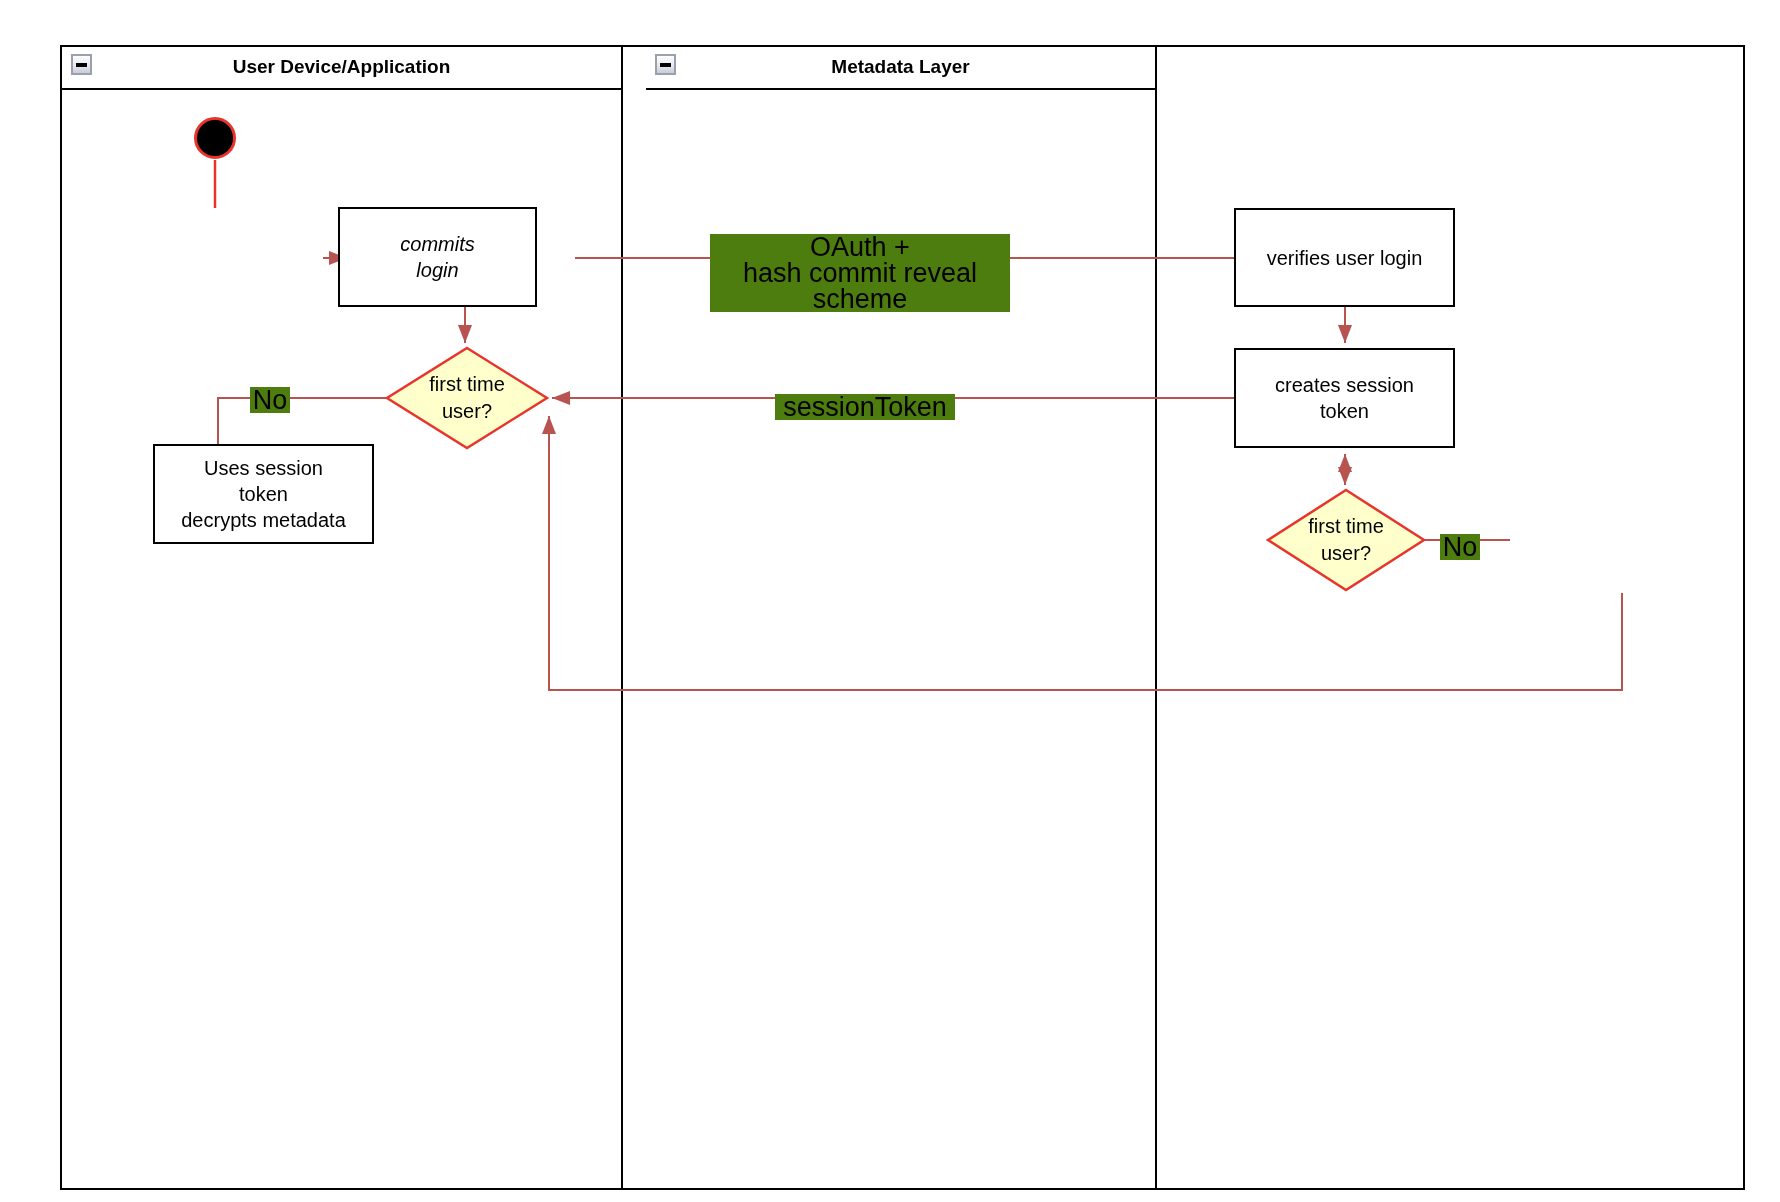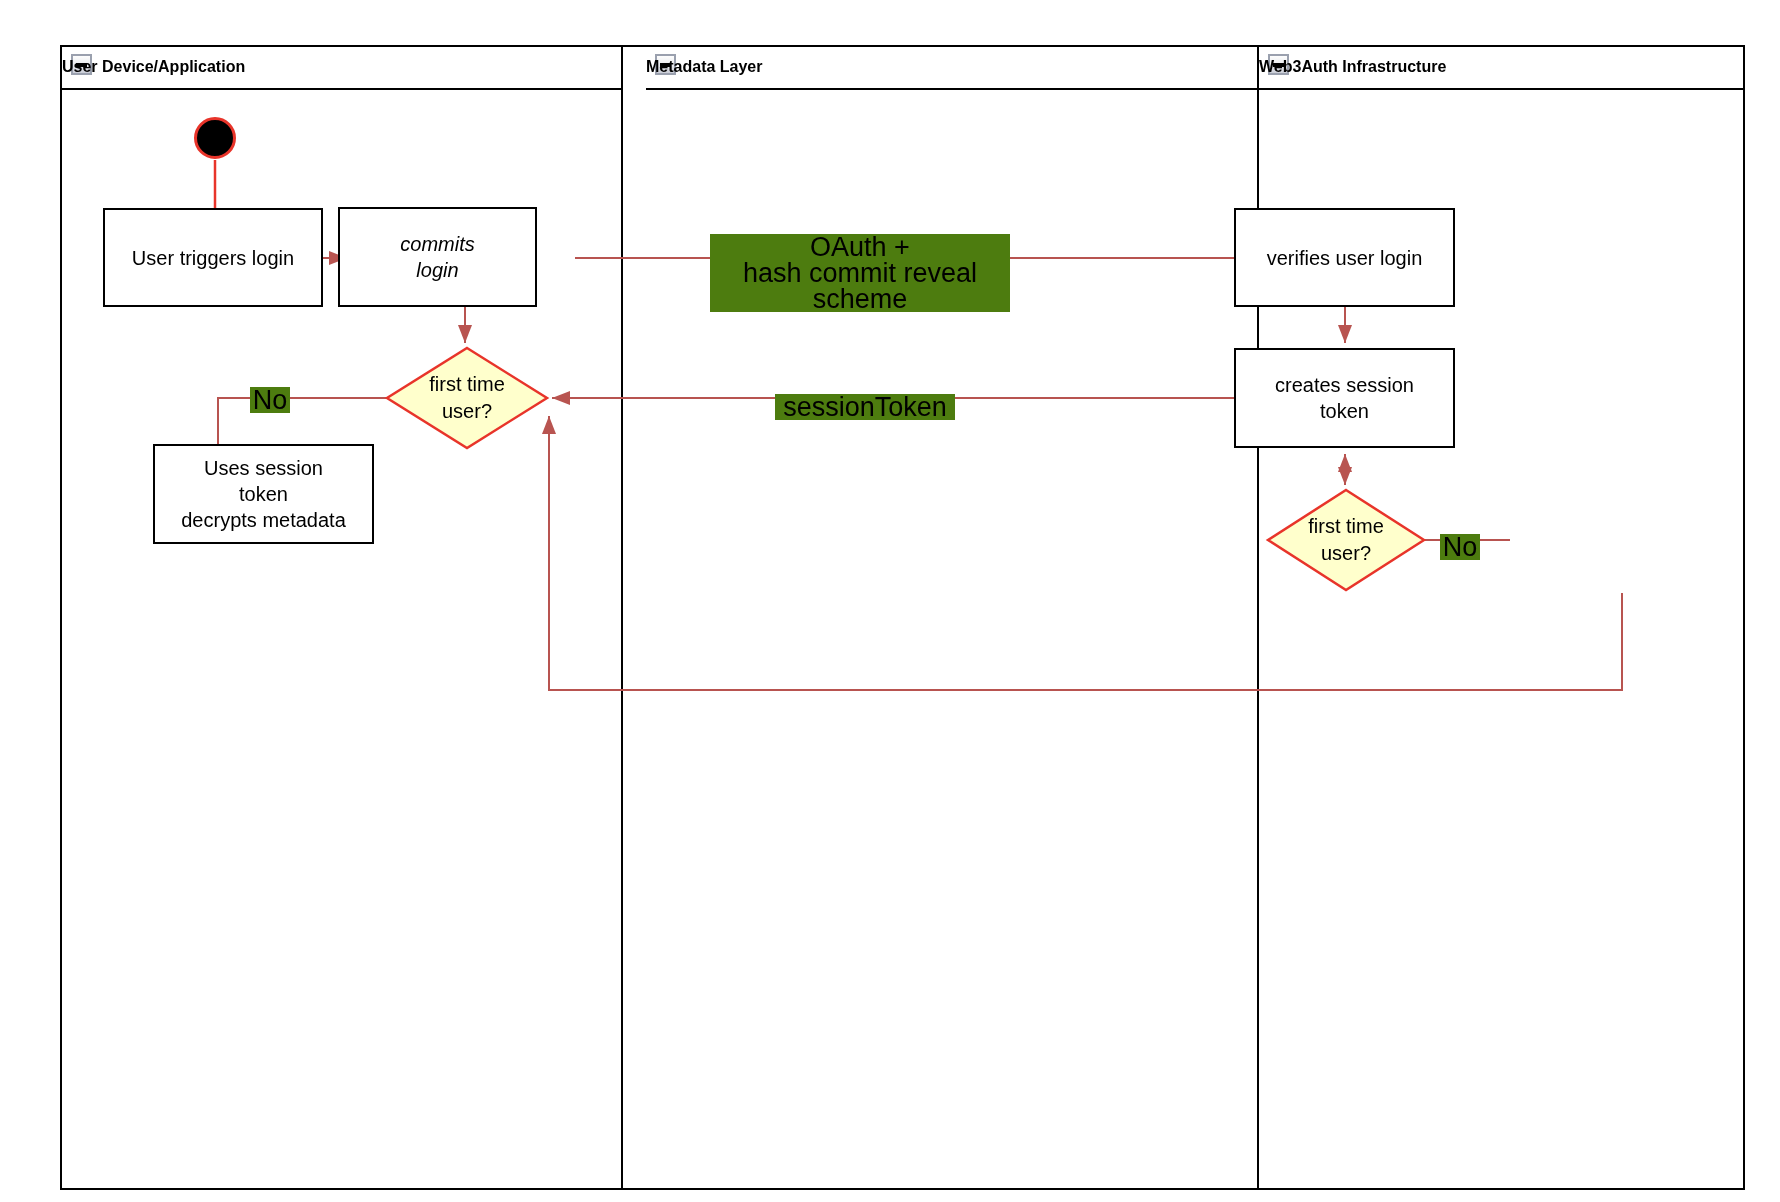--- a/index.html
+++ b/index.html
@@ -22,34 +22,34 @@
     left: 60px;
     top: 45px;
     width: 1685px;
     height: 1145px;
     border: 2px solid var(--lane-border);
     box-sizing: border-box;
     display: flex;
   }
   .lane { box-sizing: border-box; position: relative; }
   .lane-1 { width: 561px; border-right: 2px solid var(--lane-border); }
-  .lane-2 { width: 636px; border-right: 2px solid var(--lane-border); padding-left: 23px; }
+  .lane-2 { width: 534px; border-right: 2px solid var(--lane-border); padding-left: 23px; }
   .lane-3 { flex: 1; }
   .lane-header {
     position: relative;
     height: 43px;
     border-bottom: 2px solid var(--lane-border);
     box-sizing: border-box;
   }
   .lane-title {
     position: absolute;
     inset: 0;
-    text-align: left;
+    text-align: center;
     line-height: 40px;
-    font-size: 16px;
+    font-size: 19px;
     font-weight: bold;
     color: #000;
   }
   .collapse-btn {
     position: absolute;
     left: 9px;
     top: 7px;
     width: 21px;
     height: 21px;
     box-sizing: border-box;
@@ -137,28 +137,20 @@
       </div>
     </div>
     <div class="lane lane-2">
       <div class="lane-header">
         <span class="collapse-btn">
             <span class="minus"></span>
           </span>
         <span class="lane-title">Metadata Layer</span>
       </div>
     </div>
-    <div class="lane lane-3">
-      <div class="lane-header">
-        <span class="collapse-btn">
-            <span class="minus"></span>
-          </span>
-        <span class="lane-title">Web3Auth Infrastructure</span>
-      </div>
-    </div>
   </div>
 
   <svg class="edges" viewBox="0 0 1780 1202">
     <defs>
       <marker id="arrE" markerWidth="10" markerHeight="8" refX="9" refY="3.5" orient="auto" markerUnits="strokeWidth">
         <path d="M0,0 L9,3.5 L0,7 Z" class="arrowhead"></path>
       </marker>
       <marker id="arrS" markerWidth="10" markerHeight="8" refX="9" refY="3.5" orient="auto-start-reverse" markerUnits="strokeWidth">
         <path d="M0,0 L9,3.5 L0,7 Z" class="arrowhead"></path>
       </marker>
@@ -183,21 +175,20 @@
     <path class="edge" d="M1424,540 H1510"></path>
 
     <path class="edge" d="M1622,593 V690 H549 V416" marker-end="url(#arrE)"></path>
 
     <polygon class="decision-shape" points="467,348 547,398 467,448 387,398"></polygon>
     <polygon class="decision-shape" points="1346,490 1424,540 1346,590 1268,540"></polygon>
   </svg>
 
   <div class="start-node"></div>
 
-  <div class="node" style="left:103px; top:208px; width:220px; height:99px;">User triggers login</div>
 
   <div class="node" style="left:338px; top:207px; width:199px; height:100px;font-style:italic;">commits
 login</div>
 
   <div class="node" style="left:108px; top:444px; width:221px; height:100px;margin-left:45px;">Uses session
 token
 decrypts metadata</div>
 
   <div class="node" style="left:1234px; top:208px; width:221px; height:99px;">verifies user login</div>
 

